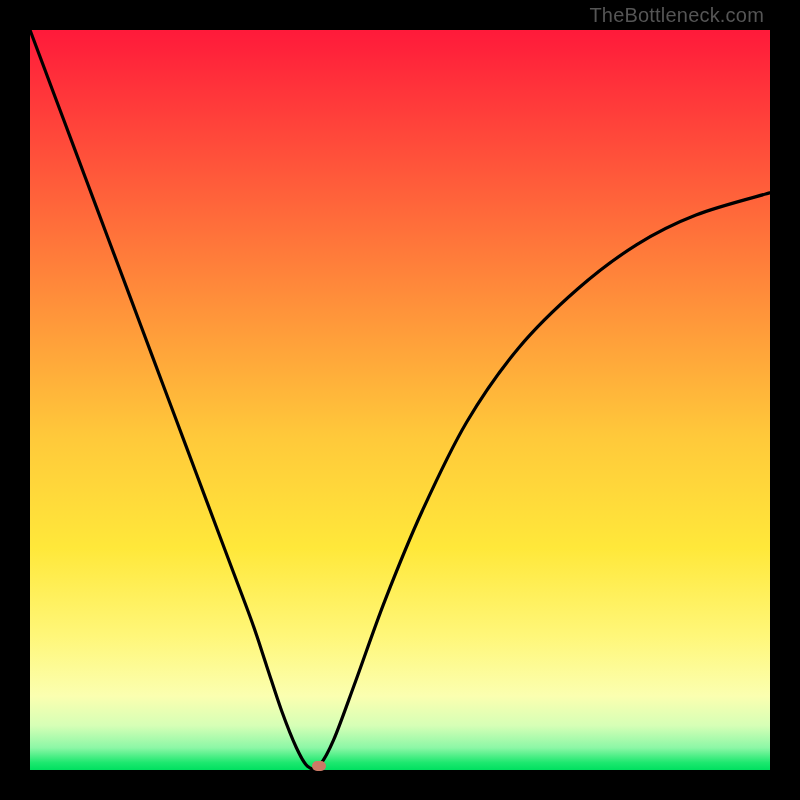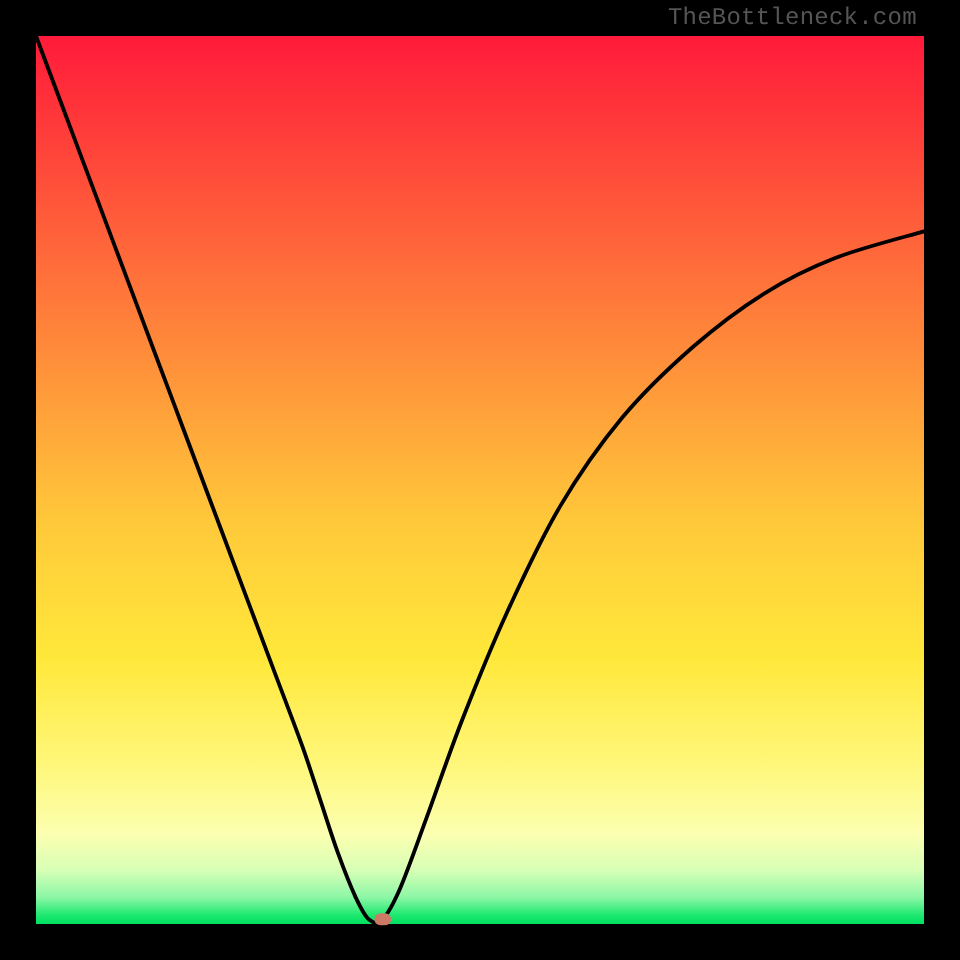--- a/index.html
+++ b/index.html
@@ -11,21 +11,20 @@
     overflow: hidden;
     font-family: Arial, Helvetica, sans-serif;
   }
   .frame {
     position: absolute;
     left: 0;
     top: 0;
     width: 772px;
     height: 800px;
     background: #000;
-    font-family: Liberation Mono, monospace;
   }
   .plot-area {
     position: absolute;
     left: 30px;
     top: 30px;
     width: 740px;
     height: 740px;
     background: linear-gradient(to bottom,
       #ff1a3a 0%,
       #ff3a3a 10%,

